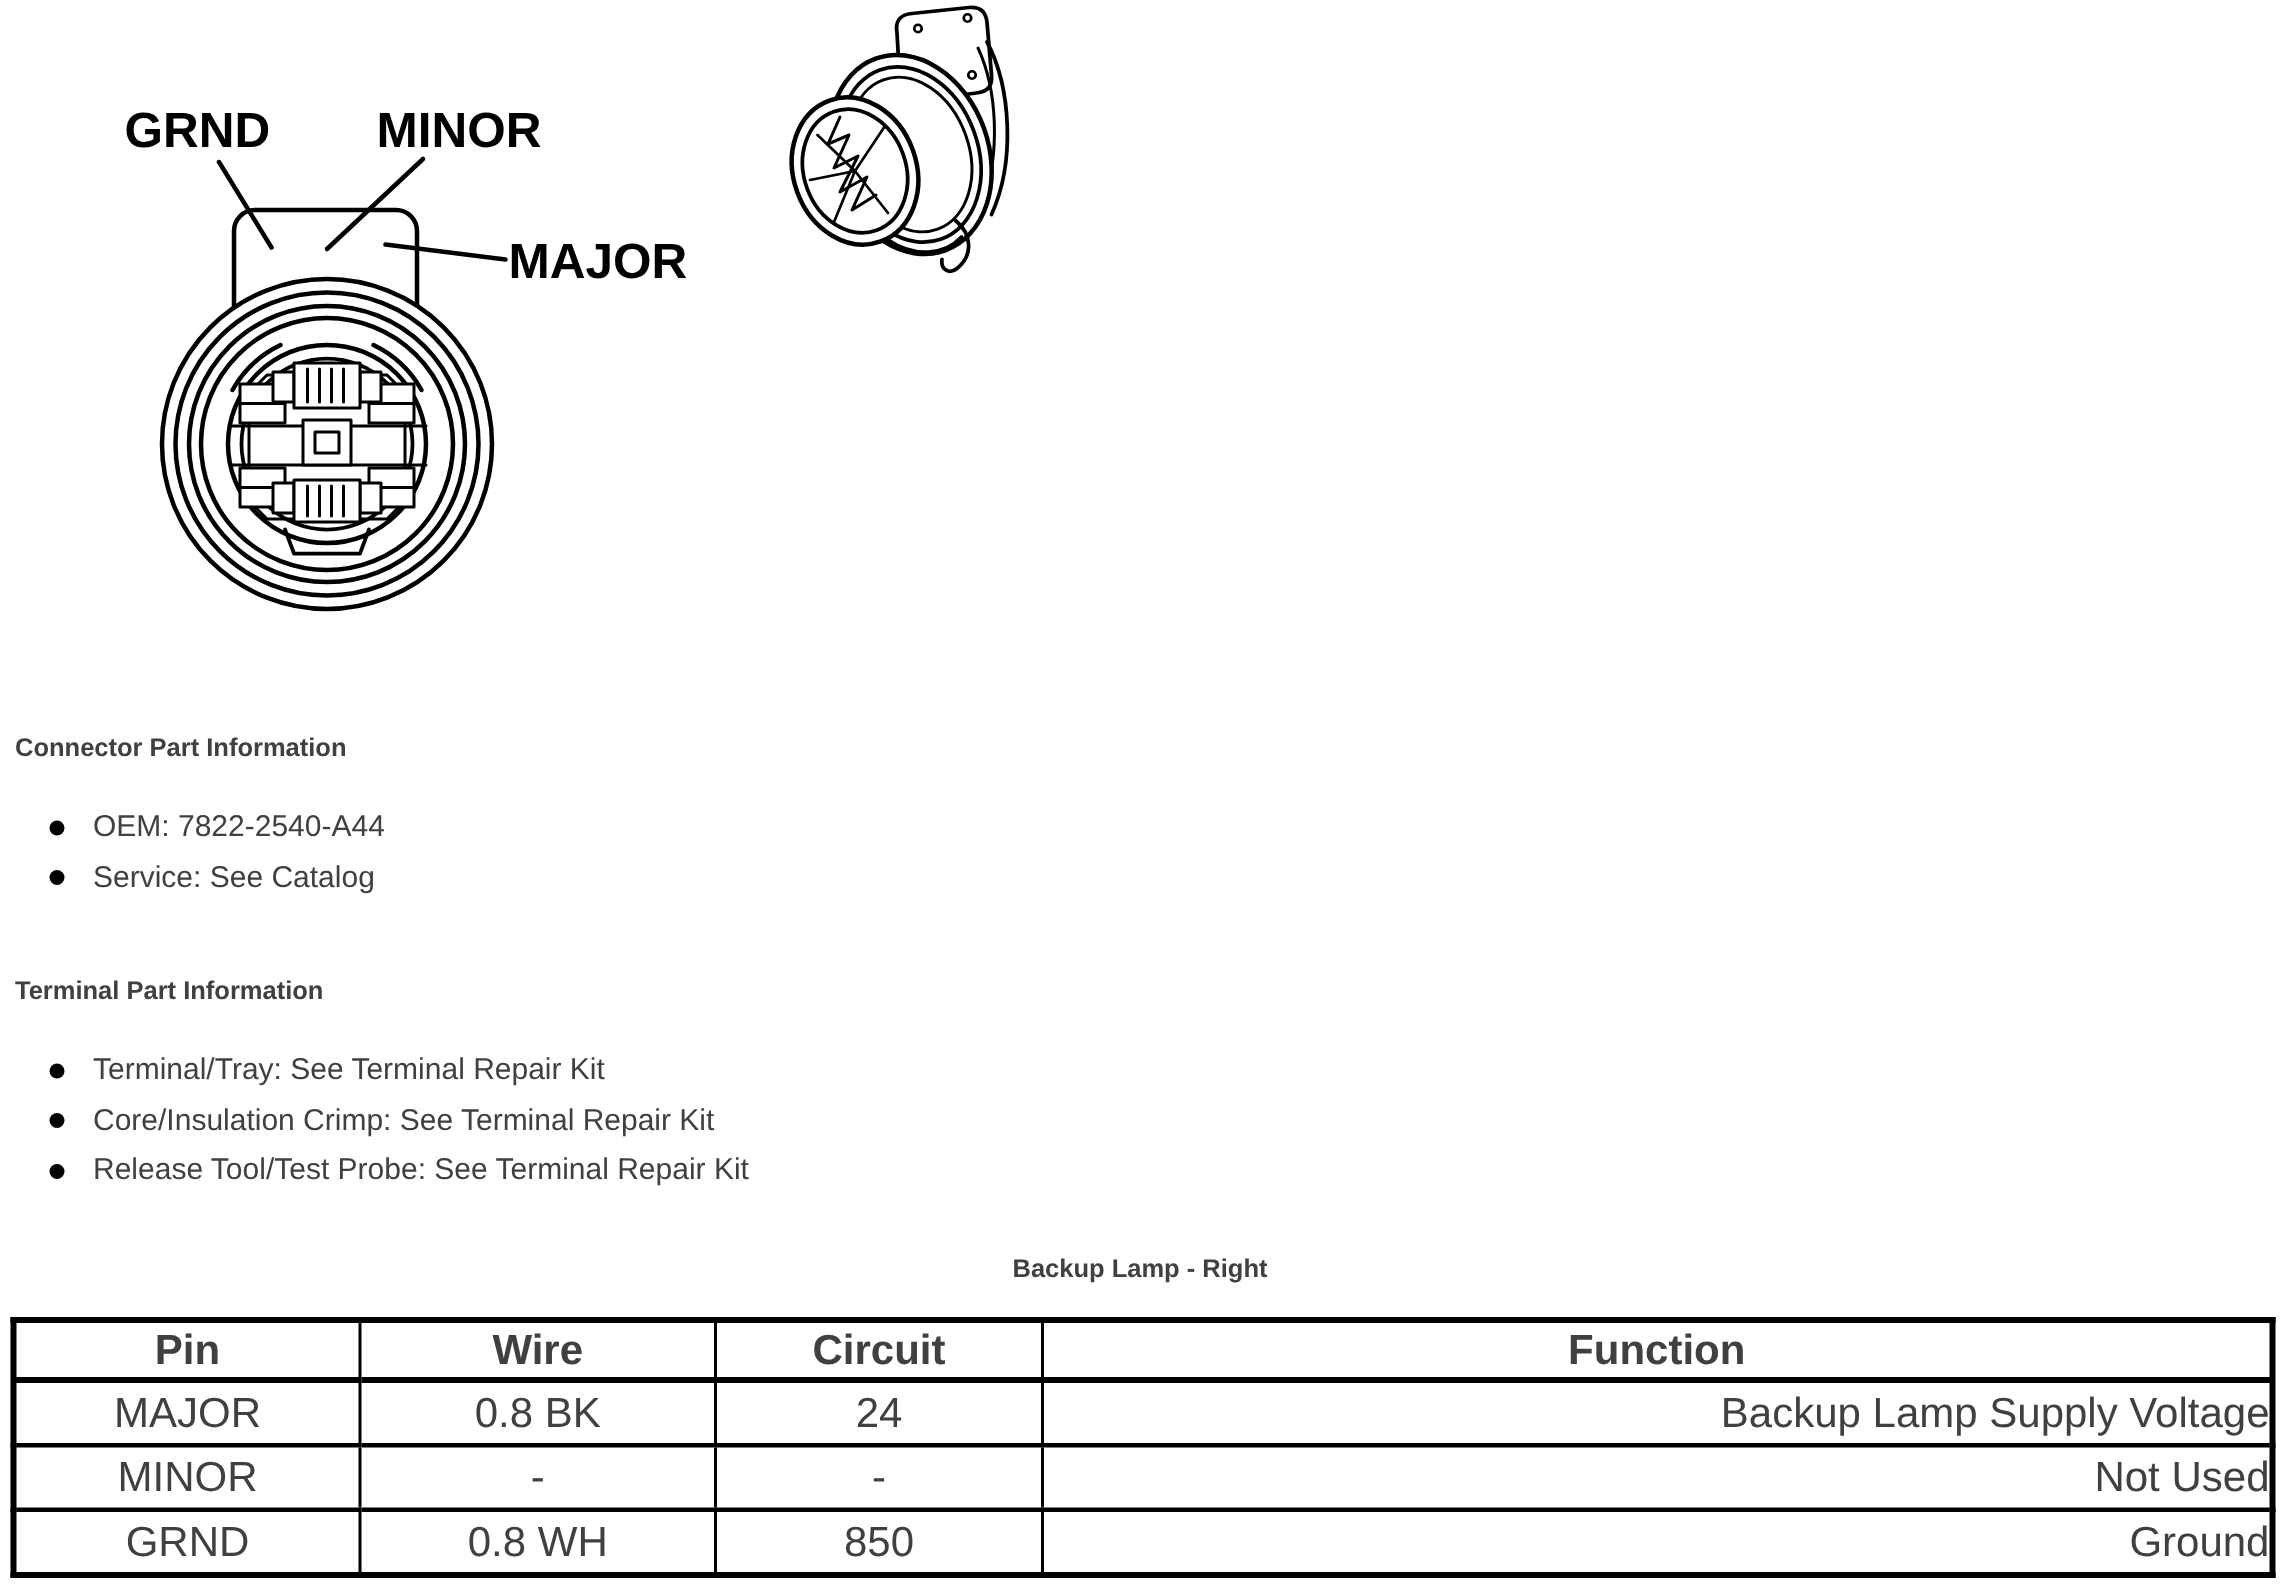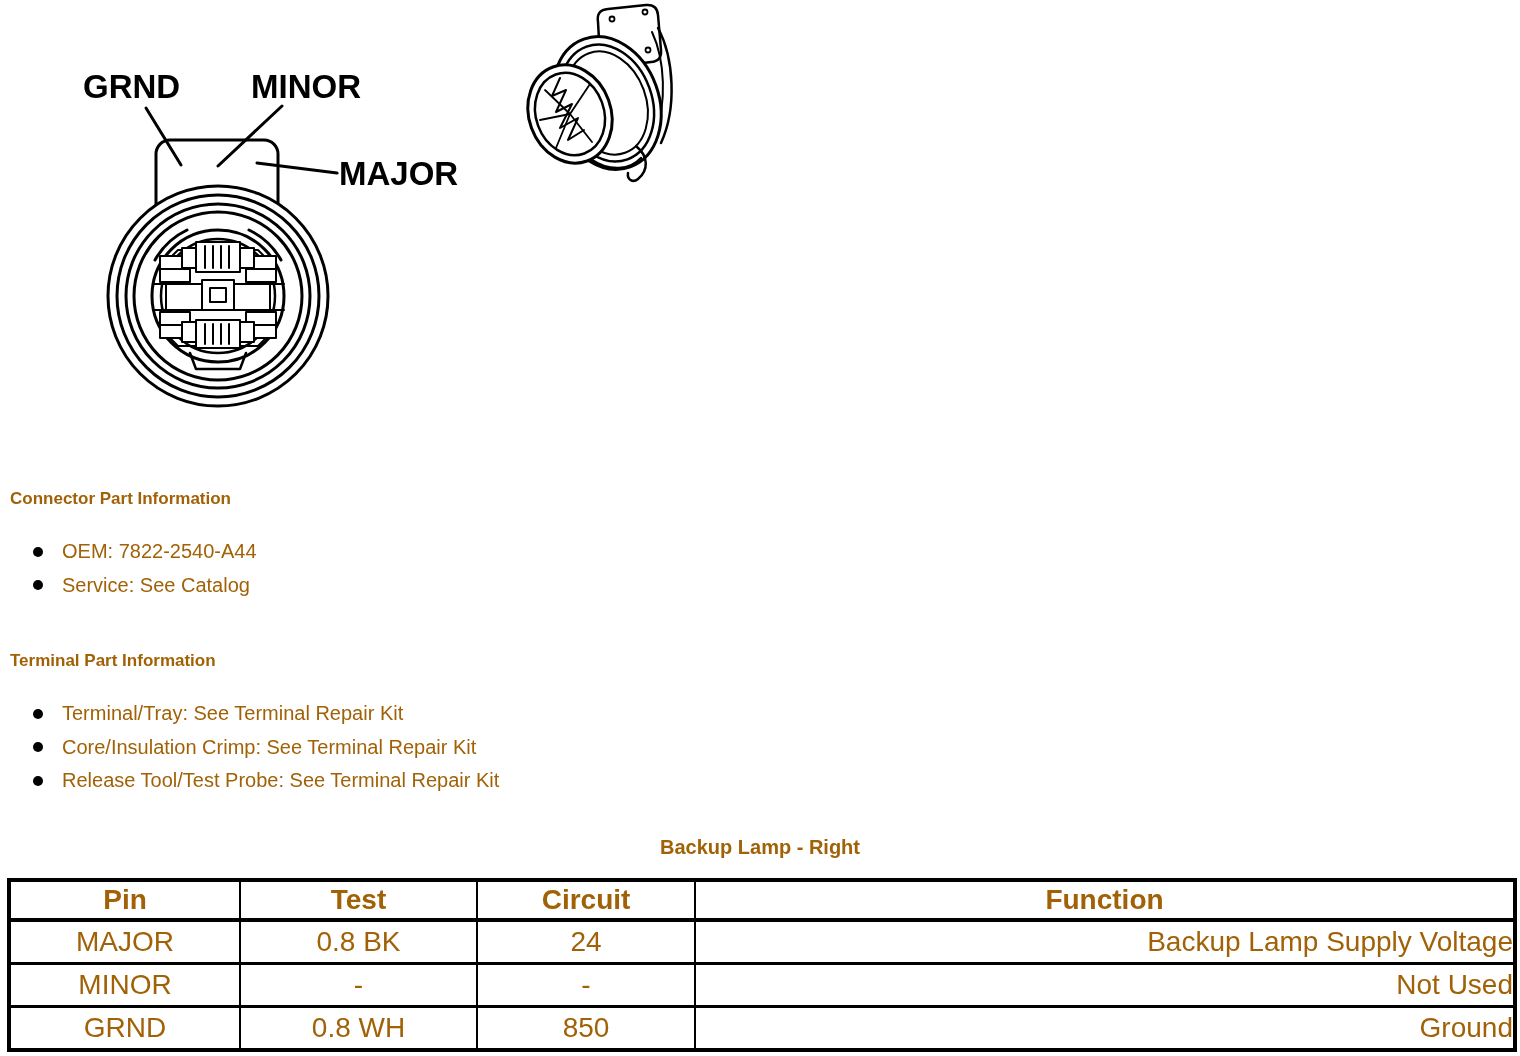--- a/index.html
+++ b/index.html
@@ -1,21 +1,21 @@
 <!DOCTYPE html>
 <html><head>
 <meta charset="utf-8">
 <style>
   html, body { margin: 0; padding: 0; background: #ffffff; }
   .page {
     position: relative;
     width: 1520px;
     height: 1056px;
     background: #ffffff;
-    color: #a16207;
+    color: #404040;
     font-family: "Liberation Sans", "DejaVu Sans", sans-serif;
     overflow: hidden;
   }
   svg.diagram { position: absolute; left: 0; top: 0; }
   svg.diagram text {
     font-family: "Liberation Sans", "DejaVu Sans", sans-serif;
     font-weight: bold;
     font-size: 33px;
     fill: #000000;
   }
@@ -50,21 +50,21 @@
     background: #000;
     margin-right: 19px;
     flex: none;
   }
   .table-title {
     position: absolute;
     top: 836px;
     left: 0;
     width: 100%;
     text-align: center;
-    font-size: 20px;
+    font-size: 17px;
     font-weight: bold;
   }
   table.pinout {
     position: absolute;
     left: 7px;
     top: 878px;
     width: 1506px;
     border-collapse: collapse;
     table-layout: fixed;
     border: 4px solid #000;
@@ -210,21 +210,21 @@
   <table class="pinout">
     <colgroup>
       <col style="width:231px">
       <col style="width:237px">
       <col style="width:218px">
       <col style="width:820px">
     </colgroup>
     <thead>
       <tr>
         <th>Pin</th>
-        <th>Test</th>
+        <th>Wire</th>
         <th>Circuit</th>
         <th>Function</th>
       </tr>
     </thead>
     <tbody>
       <tr>
         <td>MAJOR</td>
         <td>0.8 BK</td>
         <td>24</td>
         <td class="fn">Backup Lamp Supply Voltage</td>

